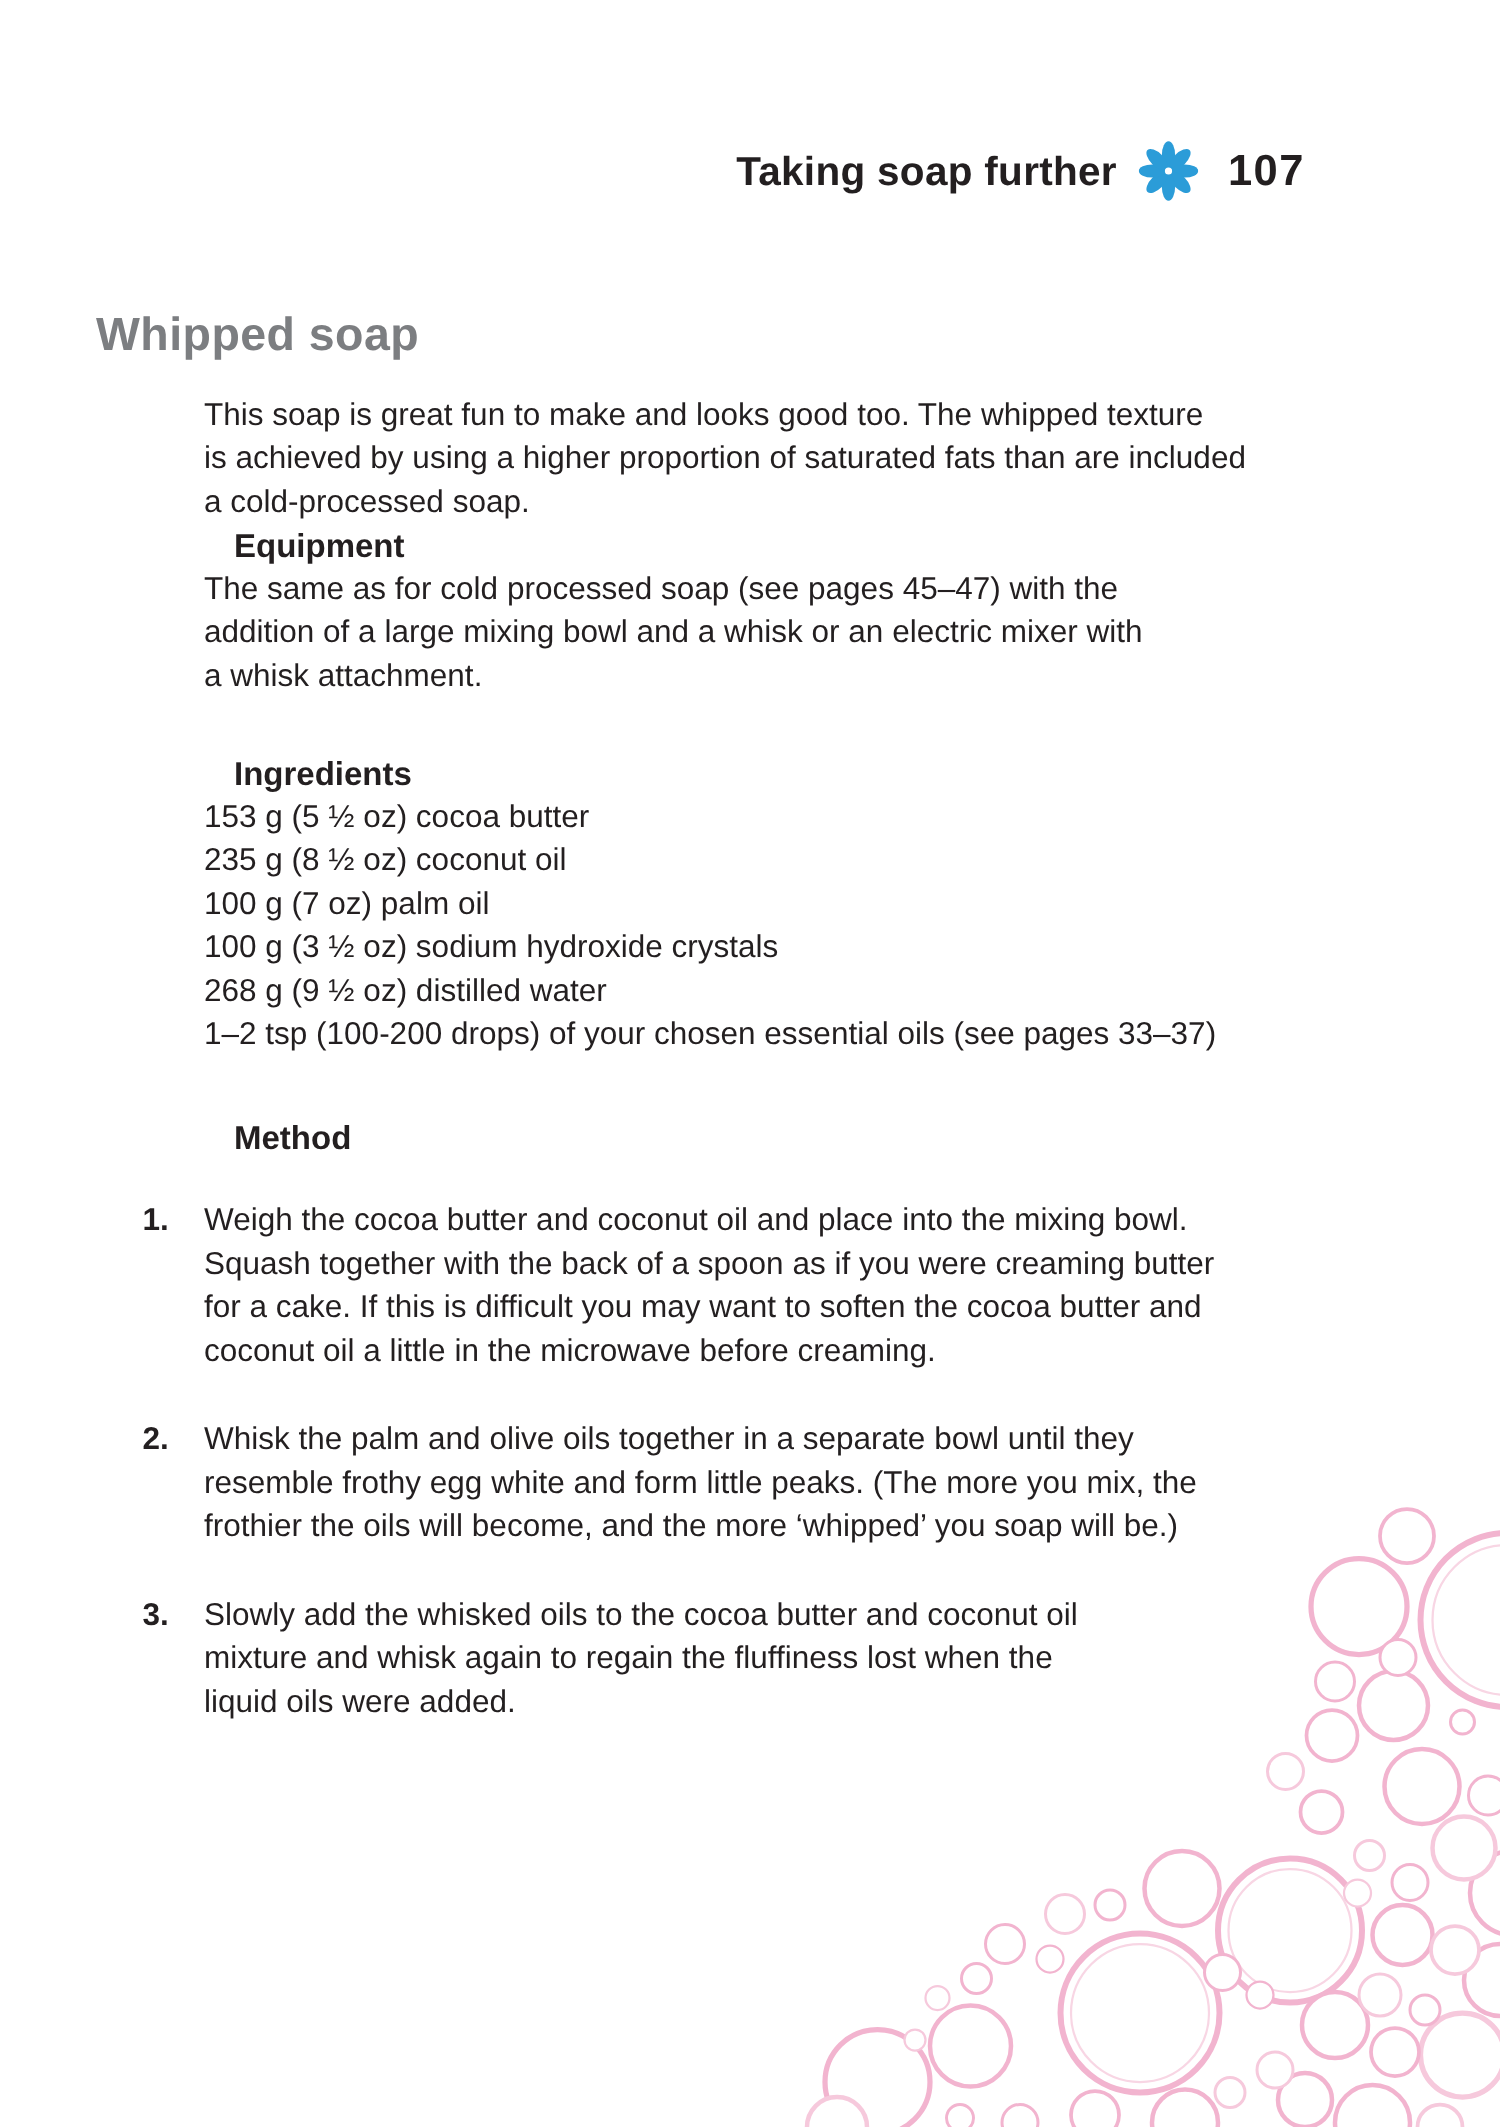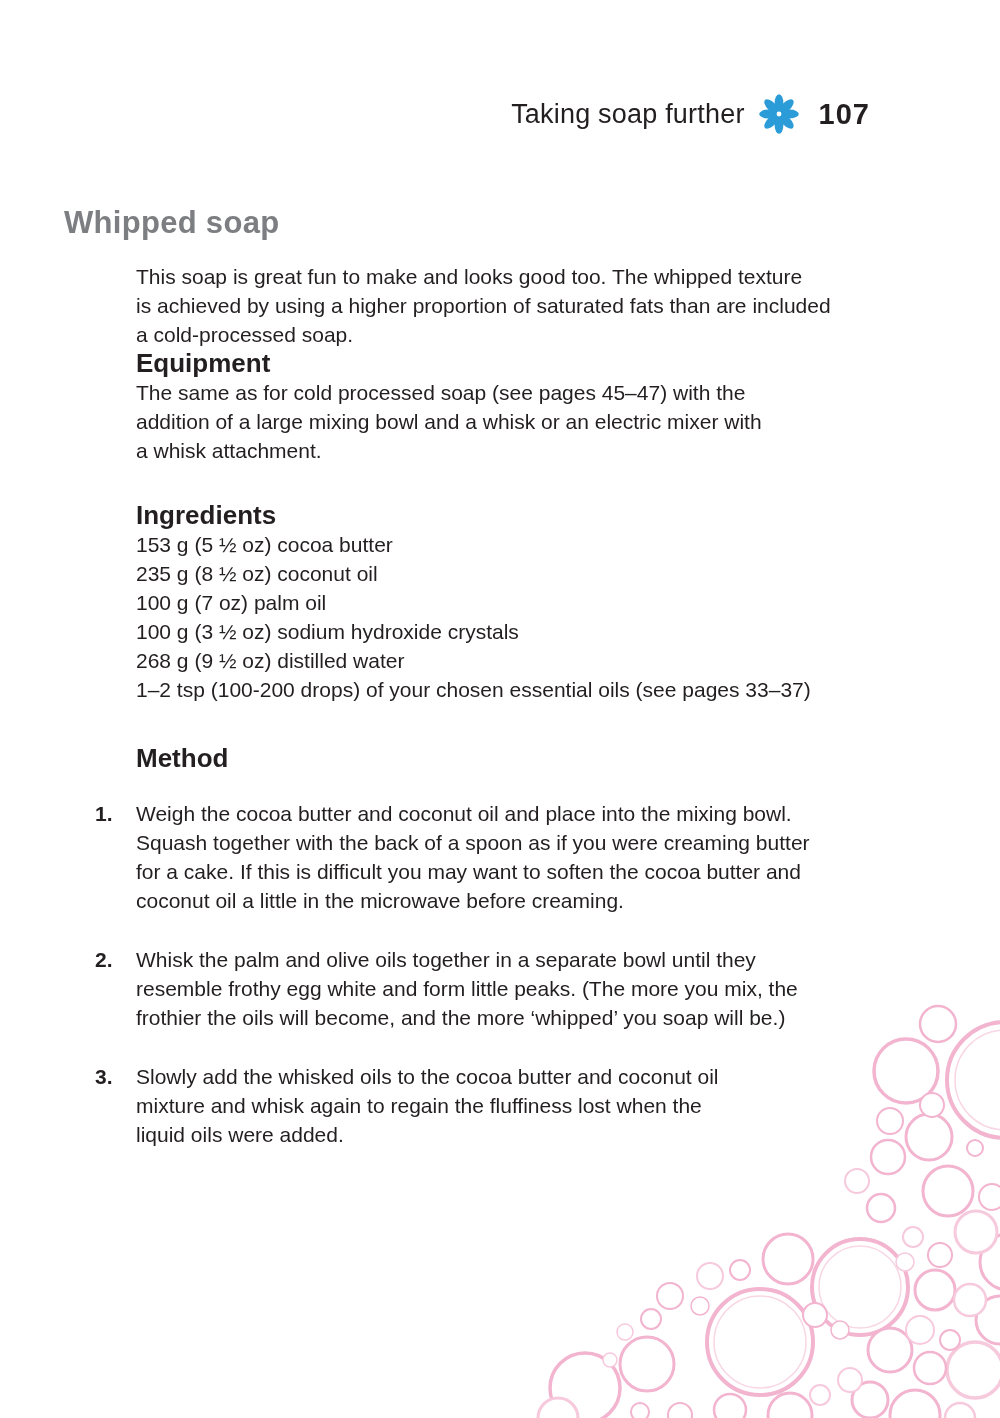--- a/index.html
+++ b/index.html
@@ -18,20 +18,21 @@
     top: 94px;
     right: 130px;
     display: flex;
     align-items: center;
     gap: 14px;
   }
   .running-title {
     font-size: 27px;
     color: #231f20;
     letter-spacing: 0.2px;
+    font-weight: bold;
   }
   .flower { width: 40px; height: 40px; display: block; }
   .page-number {
     font-size: 29px;
     font-weight: bold;
     letter-spacing: 1px;
     margin-left: 6px;
   }
   .page-title {
     position: absolute;
@@ -45,23 +46,24 @@
   .content {
     position: absolute;
     top: 262px;
     left: 136px;
     width: 824px;
     font-size: 21px;
     line-height: 29px;
   }
   .multiline { white-space: pre-line; }
   .section-heading {
-    font-size: 26px;
+    font-size: 22px;
     font-weight: bold;
     line-height: 29px;
+    margin-left: 20px;
   }
   .intro { }
   .equipment-body { margin-bottom: 36px; }
   .ingredients-list { margin-bottom: 40px; }
   .ingredient-line { line-height: 29px; }
   .method-heading { margin-bottom: 26px; }
   .step { position: relative; margin-bottom: 30px; }
   .step-number {
     position: absolute;
     left: -41px;

